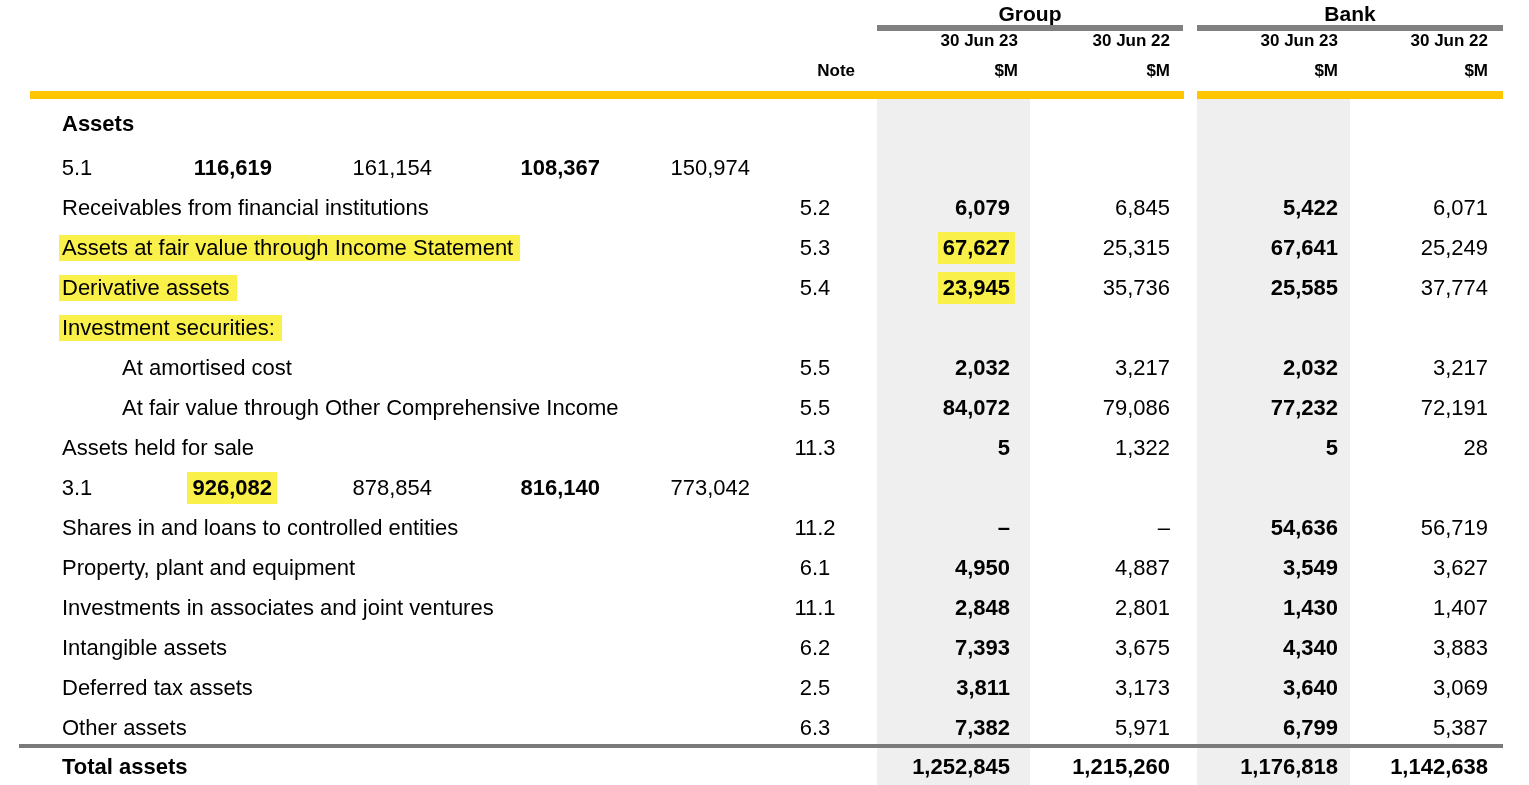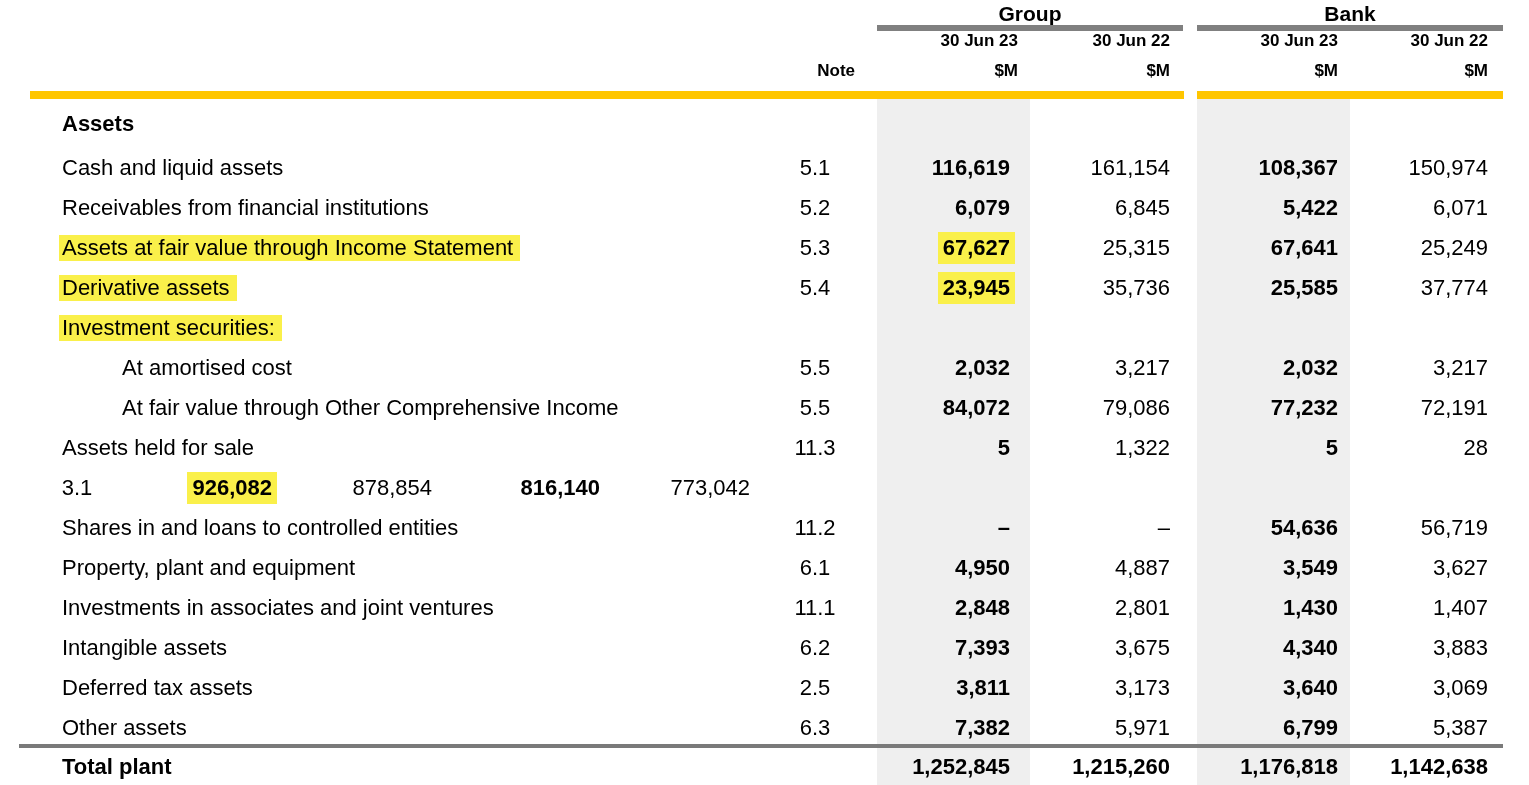--- a/index.html
+++ b/index.html
@@ -72,21 +72,20 @@
 
   <div class="bar-yellow left"></div>
   <div class="bar-yellow right"></div>
 
   <div class="body">
     <div class="row section-row">
       <div class="label">Assets</div>
     </div>
     <div id="rows">
         <div class="row">
-          <div class="label"><span>Cash and liquid assets</span></div>
           <div class="note">5.1</div>
           <div class="sp17"></div>
           <div class="val g23"><span>116,619</span></div>
           <div class="val g22">161,154</div>
           <div class="sp14"></div>
           <div class="val b23">108,367</div>
           <div class="val b22">150,974</div>
         </div>
         <div class="row">
           <div class="label"><span>Receivables from financial institutions</span></div>
@@ -222,21 +221,21 @@
           <div class="note">6.3</div>
           <div class="sp17"></div>
           <div class="val g23"><span>7,382</span></div>
           <div class="val g22">5,971</div>
           <div class="sp14"></div>
           <div class="val b23">6,799</div>
           <div class="val b22">5,387</div>
         </div>
       </div>
     <div class="row total-row">
-      <div class="label">Total plant</div>
+      <div class="label">Total assets</div>
       <div class="note"></div>
       <div class="sp17"></div>
       <div class="val g23">1,252,845</div>
       <div class="val g22">1,215,260</div>
       <div class="sp14"></div>
       <div class="val b23">1,176,818</div>
       <div class="val b22">1,142,638</div>
     </div>
   </div>
 

